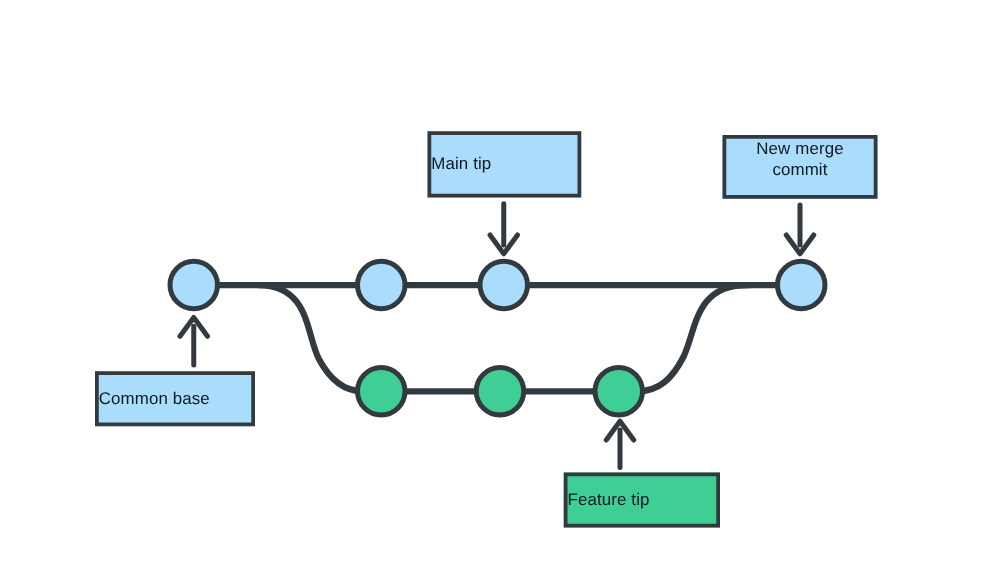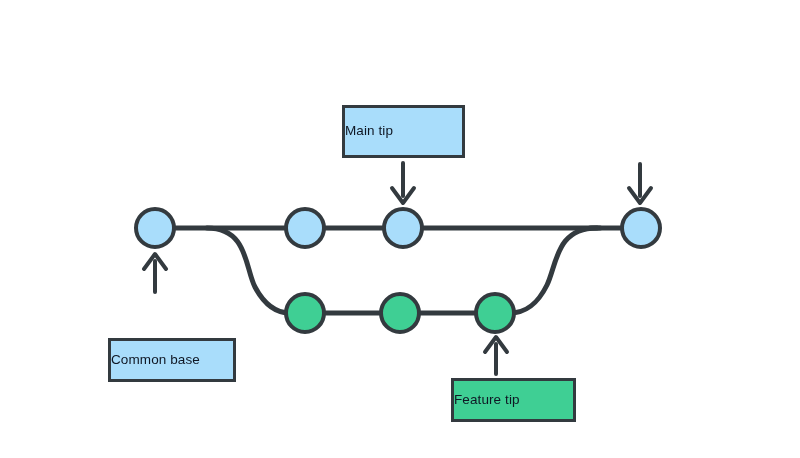--- a/index.html
+++ b/index.html
@@ -90,22 +90,26 @@
       <line x1="496" y1="374" x2="496" y2="344" stroke="#333a3f" stroke-width="4" stroke-linecap="round"></line>
       <path d="M 485 352 L 496 337 L 507 352" fill="none" stroke="#333a3f" stroke-width="4" stroke-linecap="round" stroke-linejoin="round"></path>
     </g>
 
   </svg>
 
   <div class="callout-box callout-blue" style="left:342px; top:105px; width:123px; height:53px;">
     <span class="callout-label">Main tip</span>
   </div>
 
+  <div class="callout-box callout-blue" style="left:578px; top:108px; width:124px; height:51px; flex-direction:column;">
+    <span class="callout-label">New merge</span>
+    <span class="callout-label">commit</span>
+  </div>
 
-  <div class="callout-box callout-blue" style="left:108px; top:297px; width:128px; height:44px;margin-top:41px;">
+  <div class="callout-box callout-blue" style="left:76px; top:297px; width:128px; height:44px;">
     <span class="callout-label">Common base</span>
   </div>
 
   <div class="callout-box callout-green" style="left:435px; top:378px; width:125px; height:44px;margin-left:16px;">
     <span class="callout-label">Feature tip</span>
   </div>
 
 </div>
 
 </body></html>

